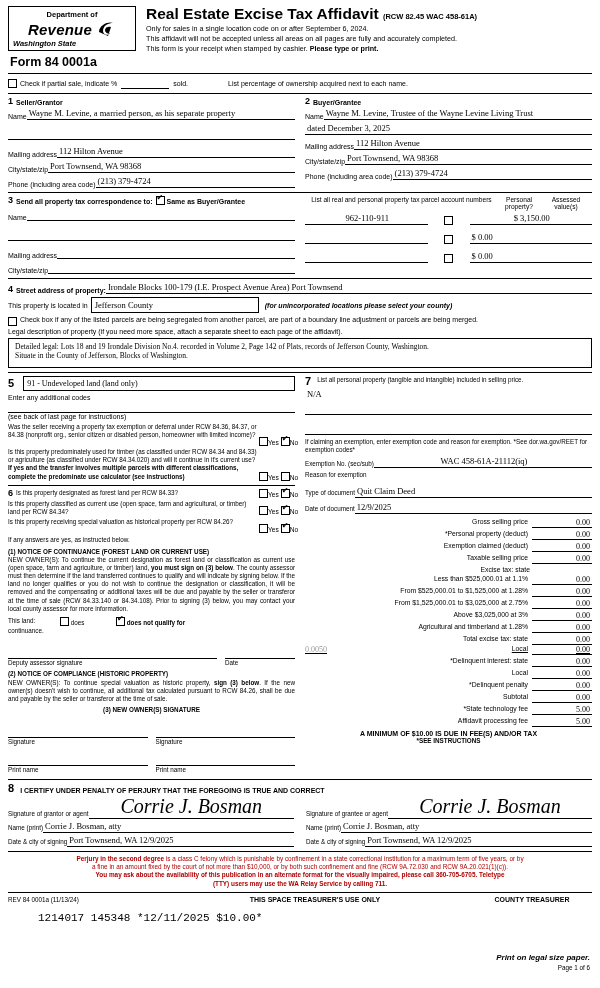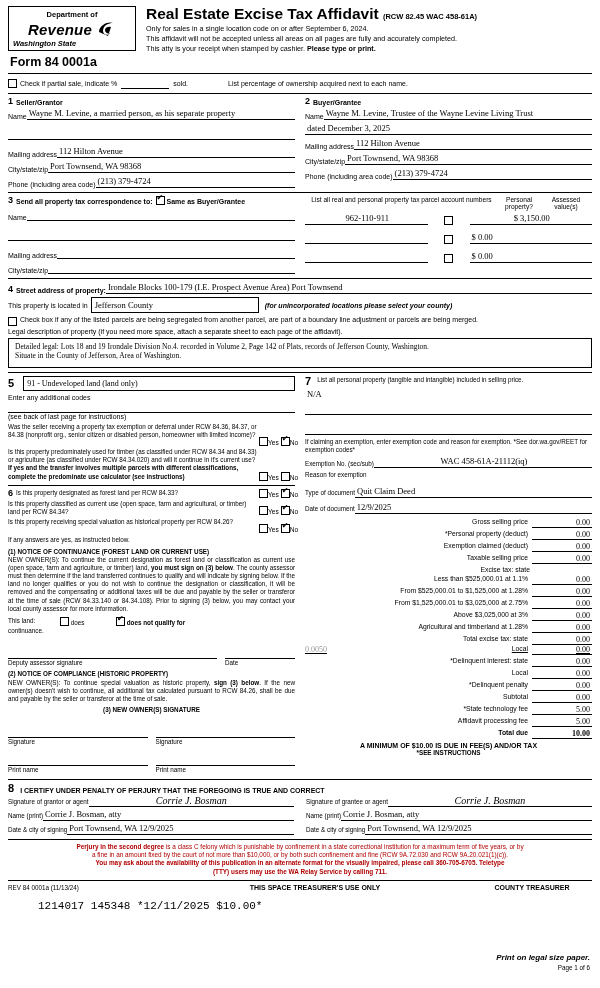--- a/index.html
+++ b/index.html
@@ -29,21 +29,21 @@
   .ul{border-bottom:1px solid #000;flex:1;min-height:11px;}
   .val{font-family:"Liberation Serif",serif;font-size:8.5px;padding-left:2px;}
   .cbx{display:inline-block;width:7px;height:7px;border:1px solid #000;position:relative;vertical-align:-1px;}
   .cbx.on::after{content:"✔";position:absolute;left:0px;top:-3px;font-size:8px;line-height:1;}
   .twocol{display:flex;gap:10px;margin-top:4px;}
   .col{width:50%;}
   .sectline{border-top:1.3px solid #000;margin:4px 0 3px 0;}
   .lineitem{display:flex;font-size:6.8px;}
   .lineitem .ltext{flex:1;text-align:right;padding-right:4px;}
   .lineitem .lval{width:58px;border-bottom:1px solid #000;text-align:right;font-family:"Liberation Serif",serif;font-size:8px;padding-right:2px;}
-  .sig{font-family:"Liberation Serif",serif;font-style:italic;font-size:10px;}
+  .sig{font-family:"Liberation Serif",serif;font-style:italic;font-size:20px;}
   .footred{color:#b00000;font-weight:bold;font-size:6.4px;line-height:1.3;}
   .tiny{font-size:6.3px;line-height:1.3;}
   .yn{white-space:nowrap;font-size:6.6px;}
   .boxed{border:1px solid #000;padding:2px 3px;}
 </style>
 </head>
 <body>
 
 <div class="page">
 <div class="wrap">
@@ -65,21 +65,21 @@
       <div class="formno">Form 84 0001a</div>
     </div>
     <div class="hdrright">
       <div class="title">
         <span>Real Estate Excise Tax Affidavit</span>
         <span class="rcw">(RCW 82.45 WAC 458-61A)</span>
       </div>
       <div class="subt">
         <div>Only for sales in a single location code on or after September 6, 2024.</div>
         <div>This affidavit will not be accepted unless all areas on all pages are fully and accurately completed.</div>
-        <div><span>This atty is your receipt when stamped by cashier. </span><b>Please type or print.</b></div>
+        <div><span>This form is your receipt when stamped by cashier. </span><b>Please type or print.</b></div>
       </div>
     </div>
   </div>
 
   <div class="sectline"></div>
 
   <div class="row" style="align-items:center;">
     <span class="cbx"></span>
     <span class="lbl" style="margin-left:3px;">Check if partial sale, indicate %</span>
     <span class="ul" style="max-width:48px;margin:0 4px;"></span>
@@ -199,21 +199,21 @@
       <span class="boxed val" style="width:160px;margin-left:3px;">Jefferson County</span>
       <span class="lbl bold" style="font-style:italic;margin-left:6px;">(for unincorporated locations please select your county)</span>
     </div>
     <div class="row" style="margin-top:3px;align-items:flex-start;">
       <span class="cbx" style="margin-top:1px;"></span>
       <span class="lbl" style="margin-left:3px;">Check box if any of the listed parcels are being segregated from another parcel, are part of a boundary line adjustment or parcels are being merged.</span>
     </div>
     <div class="lbl" style="margin-top:2px;">Legal description of property (if you need more space, attach a separate sheet to each page of the affidavit).</div>
     <div style="border:1px solid #000;margin-top:3px;padding:3px 4px;height:30px;box-sizing:border-box;">
       <div class="val" style="font-size:7.5px;">Detailed legal: Lots 18 and 19 Irondale Division No.4. recorded in  Volume 2, Page 142 of Plats, records of Jefferson County, Washington.</div>
-      <div class="val" style="font-size:7.5px;">Situate in the County of Jefferson, Area of Washington.</div>
+      <div class="val" style="font-size:7.5px;">Situate in the County of Jefferson, Blocks of Washington.</div>
     </div>
   </div>
 
   <div class="sectline"></div>
 
   <div class="twocol" style="margin-top:0;">
 
     <div class="col">
       <div>
         <div class="row" style="align-items:center;">
@@ -395,24 +395,20 @@
               <div class="lval">0.00</div>
             </div>
         <div class="lineitem" style="margin-top:2px;">
               <div class="ltext">*State technology fee</div>
               <div class="lval">5.00</div>
             </div>
         <div class="lineitem" style="margin-top:2px;">
               <div class="ltext">Affidavit processing fee</div>
               <div class="lval">5.00</div>
             </div>
-        <div class="lineitem" style="margin-top:2px;font-weight:bold;">
-              <div class="ltext">Total due</div>
-              <div class="lval" style="font-weight:bold;">10.00</div>
-            </div>
         <div class="bold" style="text-align:center;font-size:7px;margin-top:3px;">A MINIMUM OF $10.00 IS DUE IN FEE(S) AND/OR TAX</div>
         <div class="bold" style="text-align:center;font-size:6.3px;">*SEE INSTRUCTIONS</div>
       </div>
     </div>
   </div>
 
   <div class="sectline"></div>
 
   <div>
     <div class="row">

